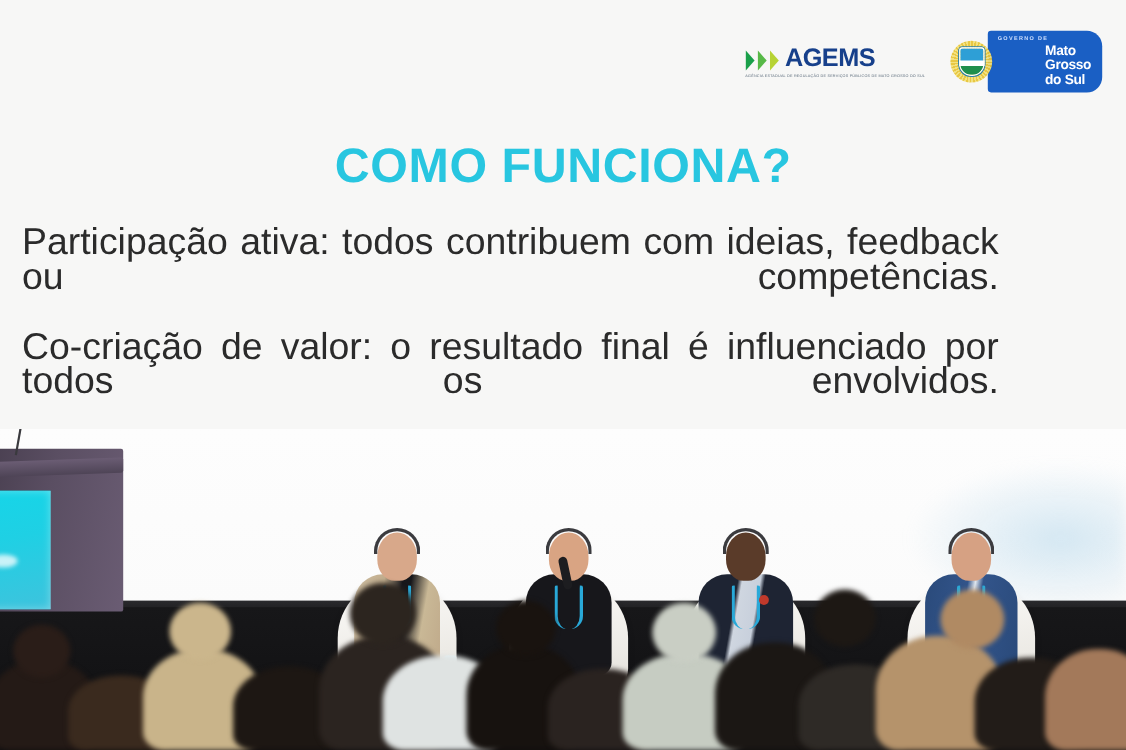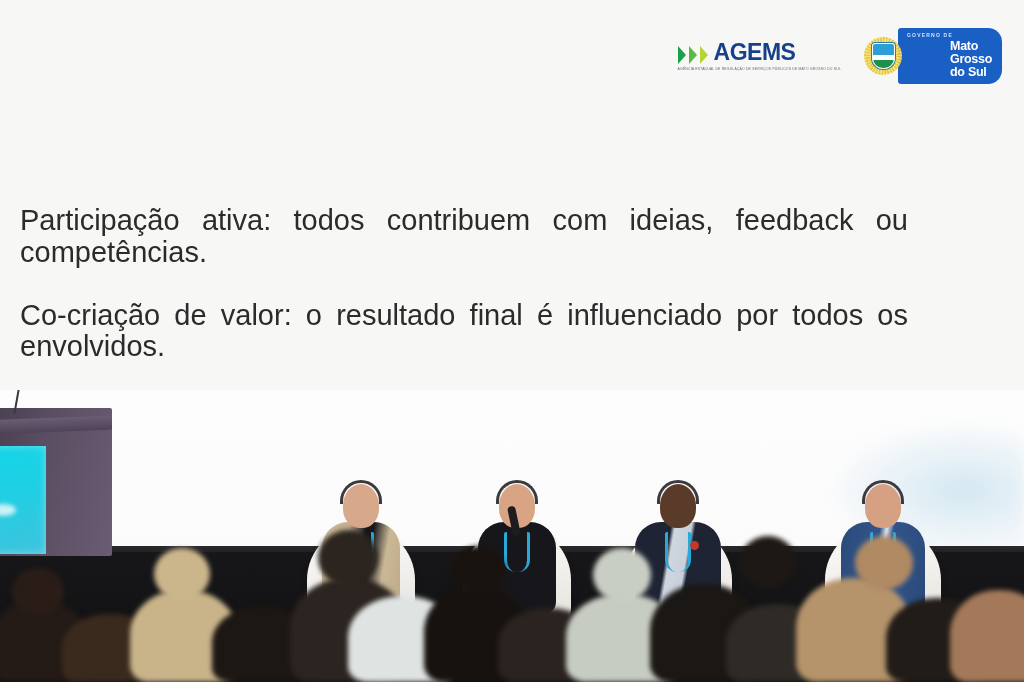--- a/index.html
+++ b/index.html
@@ -78,21 +78,21 @@
     text-align:center;
     font-size:44px; font-weight:bold;
     letter-spacing:0.5px;
     color:#28c6e0;
   }
 
   
   #body-text {
     position:absolute; top:205px; left:20px; width:888px;
     color:#2b2b2b;
-    font-size:29px;
+    font-size:34px;
     line-height:31.5px;
     text-align:justify;
   }
   #body-text p { margin:0; text-align:justify; }
   #body-text p:after { content:""; display:inline-block; width:100%; }
 
   
   #photo {
     position:absolute; left:0; bottom:0; width:1024px; height:292px;
     overflow:hidden;
@@ -252,20 +252,21 @@
       <div class="ms-blue">
         <div class="ms-gov">GOVERNO DE</div>
         <div class="ms-name">Mato</div>
         <div class="ms-name">Grosso</div>
         <div class="ms-name">do Sul</div>
       </div>
     </div>
 
   </div>
 
+  <div id="title">COMO FUNCIONA?</div>
 
   <div id="body-text">
     <p>Participação ativa: todos contribuem com ideias, feedback ou competências.</p>
     <p>Co-criação de valor: o resultado final é influenciado por todos os envolvidos.</p>
     <p>Processo contínuo: não é um momento único; envolve ciclos de exploração, criação e iteração.</p>
   </div>
 
   <div id="photo">
     <div class="bg-screen"></div>
     <div class="screen-glow"></div>

